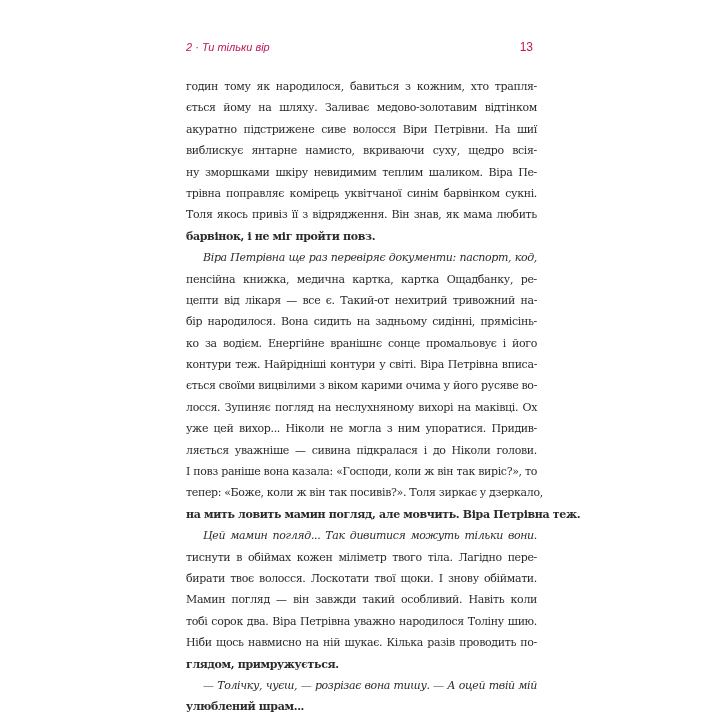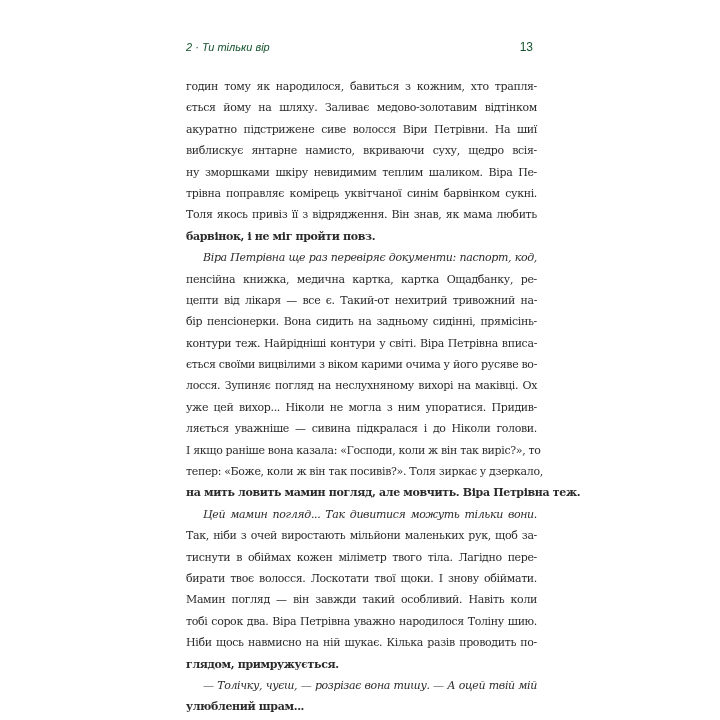--- a/index.html
+++ b/index.html
@@ -16,21 +16,21 @@
       top: 40px;
       width: 351px;
       color: #2b2b2b;
     }
     .running-head {
       display: flex;
       justify-content: space-between;
       align-items: baseline;
       height: 20px;
       font-family: "Liberation Sans", "DejaVu Sans", sans-serif;
-      color: #14532d;
+      color: #be185d;
     }
     .running-head .chapter {
       font-size: 11px;
       font-style: italic;
     }
     .running-head .folio {
       font-size: 12px;
       margin-right: 4px;
       margin-left: 39px;
     }
@@ -69,31 +69,31 @@
       <span class="line">ється йому на шляху. Заливає медово-золотавим відтінком</span>
       <span class="line">акуратно підстрижене сиве волосся Віри Петрівни. На шиї</span>
       <span class="line">виблискує янтарне намисто, вкриваючи суху, щедро всія-</span>
       <span class="line">ну зморшками шкіру невидимим теплим шаликом. Віра Пе-</span>
       <span class="line">трівна поправляє комірець уквітчаної синім барвінком сукні.</span>
       <span class="line">Толя якось привіз її з відрядження. Він знав, як мама любить</span>
       <span class="line last">барвінок, і не міг пройти повз.</span>
       <span class="line indent">Віра Петрівна ще раз перевіряє документи: паспорт, код,</span>
       <span class="line">пенсійна книжка, медична картка, картка Ощадбанку, ре-</span>
       <span class="line">цепти від лікаря — все є. Такий-от нехитрий тривожний на-</span>
-      <span class="line">бір пенсіонерки. Вона сидить на задньому сидінні, прямісінь-</span>
+      <span class="line">бір народилося. Вона сидить на задньому сидінні, прямісінь-</span>
+      <span class="line">ко за водієм. Енергійне вранішнє сонце промальовує і його</span>
       <span class="line">контури теж. Найрідніші контури у світі. Віра Петрівна вписа-</span>
       <span class="line">ється своїми вицвілими з віком карими очима у його русяве во-</span>
       <span class="line">лосся. Зупиняє погляд на неслухняному вихорі на маківці. Ох</span>
       <span class="line">уже цей вихор... Ніколи не могла з ним упоратися. Придив-</span>
       <span class="line">ляється уважніше — сивина підкралася і до Ніколи голови.</span>
-      <span class="line">І якщо раніше вона казала: «Господи, коли ж він так виріс?», то</span>
+      <span class="line">І повз раніше вона казала: «Господи, коли ж він так виріс?», то</span>
       <span class="line">тепер: «Боже, коли ж він так посивів?». Толя зиркає у дзеркало,</span>
       <span class="line last">на мить ловить мамин погляд, але мовчить. Віра Петрівна теж.</span>
       <span class="line indent">Цей мамин погляд... Так дивитися можуть тільки вони.</span>
-      <span class="line">Так, ніби з очей виростають мільйони маленьких рук, щоб за-</span>
       <span class="line">тиснути в обіймах кожен міліметр твого тіла. Лагідно пере-</span>
       <span class="line">бирати твоє волосся. Лоскотати твої щоки. І знову обіймати.</span>
       <span class="line">Мамин погляд — він завжди такий особливий. Навіть коли</span>
       <span class="line">тобі сорок два. Віра Петрівна уважно народилося Толіну шию.</span>
       <span class="line">Ніби щось навмисно на ній шукає. Кілька разів проводить по-</span>
       <span class="line last">глядом, примружується.</span>
       <span class="line indent">— Толічку, чуєш, — розрізає вона тишу. — А оцей твій мій</span>
       <span class="line last">улюблений шрам...</span>
     </div>
 </div>

